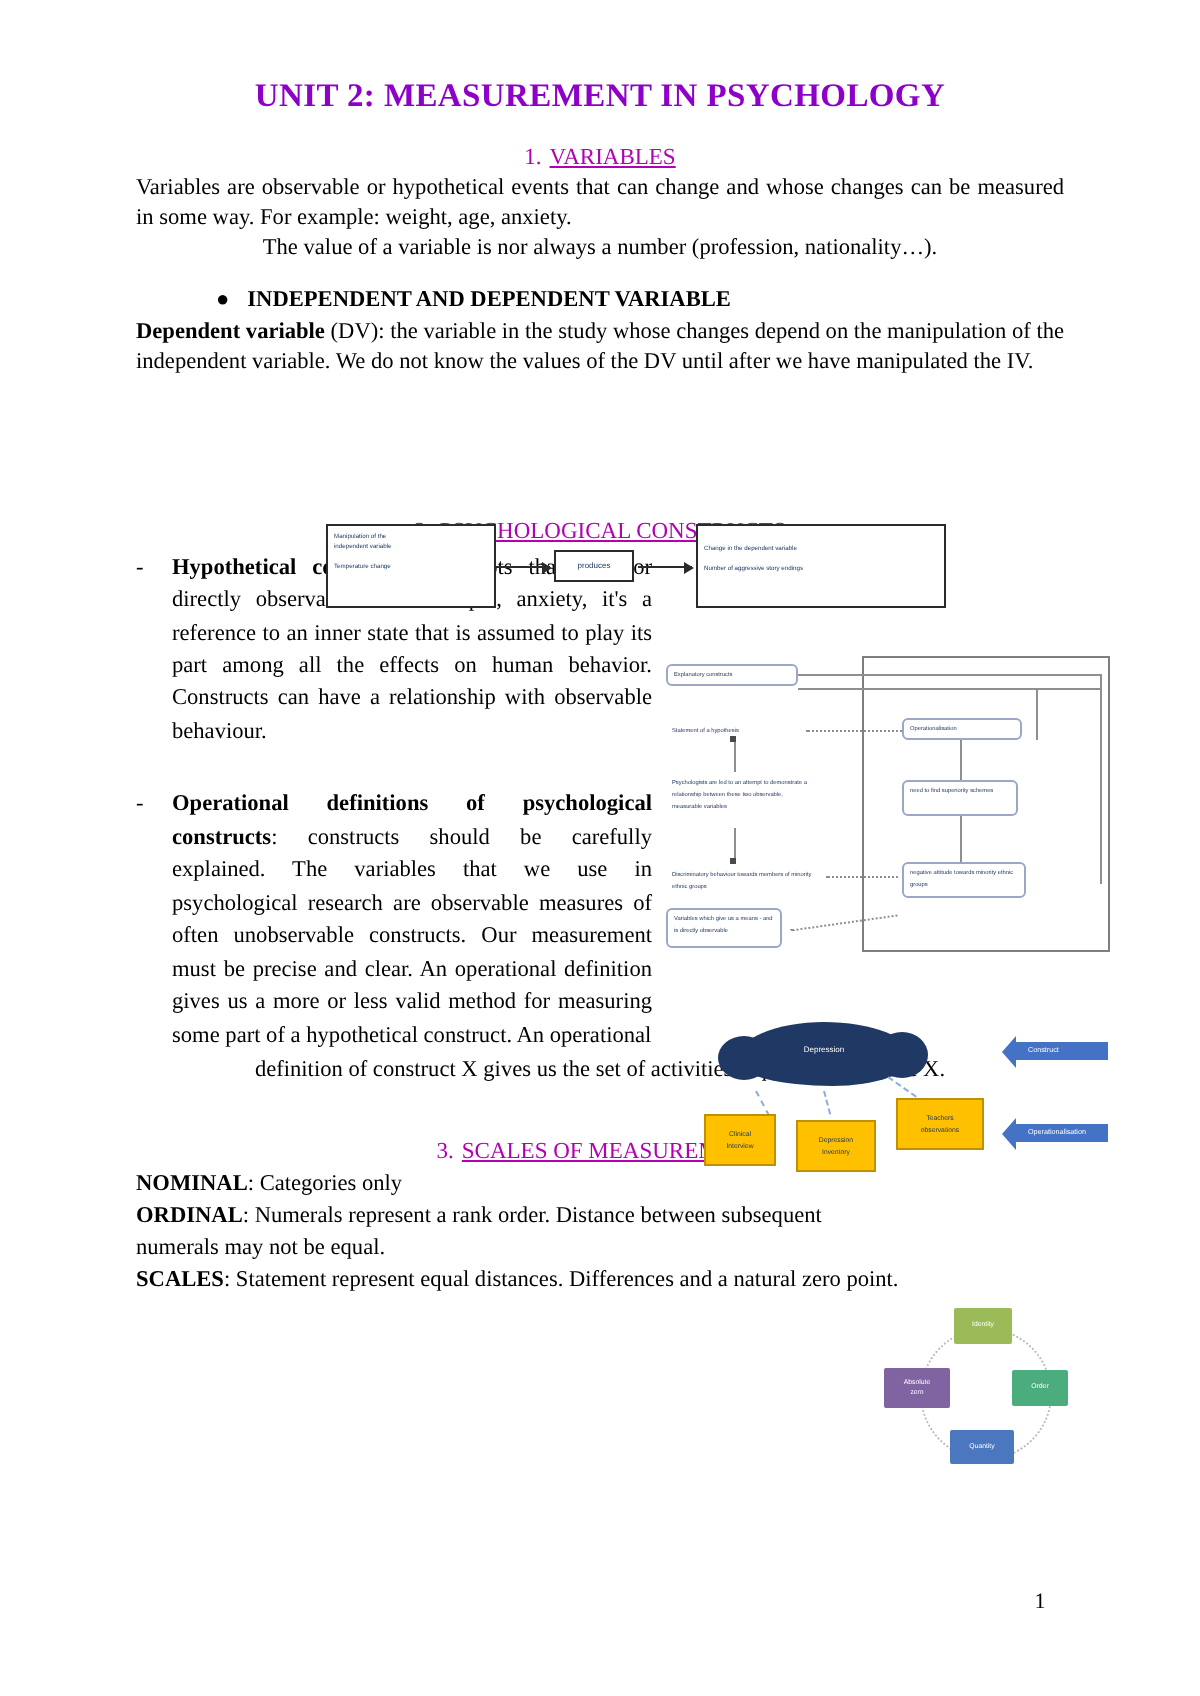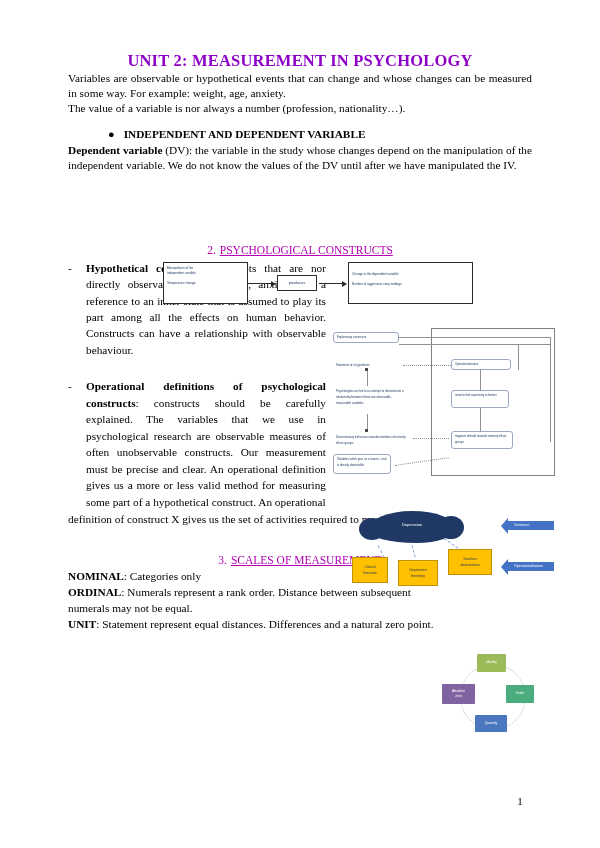--- a/index.html
+++ b/index.html
@@ -14,21 +14,21 @@
   #page {
     position: relative;
     width: 600px;
     height: 848px;
     overflow: hidden;
     background: #ffffff;
   }
   .content {
     position: absolute;
     left: 68px;
-    top: 13px;
+    top: 0;
     width: 464px;
   }
 
   
   .doc-title {
     text-align: center;
     color: #8E00C8;
     font-weight: bold;
     font-size: 16.5px;
     letter-spacing: 0.2px;
@@ -46,21 +46,21 @@
   .sec-head .ttl { text-decoration: underline; }
 
   
   p.body {
     margin: 0;
     font-size: 11.3px;
     line-height: 1.32;
     text-align: justify;
     text-justify: inter-word;
   }
-  p.body.nojust { text-align: left; }
+  p.body.nojust { text-align: center; }
   .b { font-weight: bold; text-align: center; }
 
   .bullet-line {
     margin: 12px 0 3px 0;
     font-size: 11.3px;
     font-weight: bold;
     padding-left: 40px;
   }
   .bullet-line .dot {
     font-size: 11px;
@@ -281,20 +281,23 @@
 </style>
 </head>
 <body>
 
 <div id="page">
 
   <div class="content">
 
     <h1 class="doc-title">UNIT 2: MEASUREMENT IN PSYCHOLOGY</h1>
 
+    <div class="sec-head">
+      <span class="num">1.</span><span class="ttl">VARIABLES</span>
+    </div>
 
     <p class="body">Variables are observable or hypothetical events that can change and whose changes can be measured in some way. For example: weight, age, anxiety.</p>
     <p class="body nojust">The value of a variable is nor always a number (profession, nationality…).</p>
 
     <div class="bullet-line">
       <span class="dot">●</span><span>INDEPENDENT AND DEPENDENT VARIABLE</span>
     </div>
 
     <p class="body"><span class="b">Dependent variable</span><span> (DV): the variable in the study whose changes depend on the manipulation of the independent variable. We do not know the values of the DV until after we have manipulated the IV.</span></p>
 
@@ -319,21 +322,21 @@
 
     <div style="height:12px"></div>
 
     <div class="sec-head">
       <span class="num">3.</span><span class="ttl">SCALES OF MEASUREMENT</span>
     </div>
 
     <div class="scales">
       <p><span class="b">NOMINAL</span><span>: Categories only</span></p>
       <p style="width:372px"><span class="b">ORDINAL</span><span>: Numerals represent a rank order. Distance between subsequent numerals may not be equal.</span></p>
-      <p style="width:392px"><span class="b">UNIT</span><span>: Statement represent equal distances. Differences and a natural zero point.</span></p>
+      <p style="width:392px"><span class="b">SCALES</span><span>: Statement represent equal distances. Differences and a natural zero point.</span></p>
     </div>
 
   </div>
 
   <div class="flow1">
     <div class="fbox" style="left:0; top:0; width:85px; height:42px;">
       <span class="ln">Manipulation of the</span>
       <span class="ln">independent variable</span>
       <span class="ln" style="margin-top:4px">Temperature change</span>
     </div>

